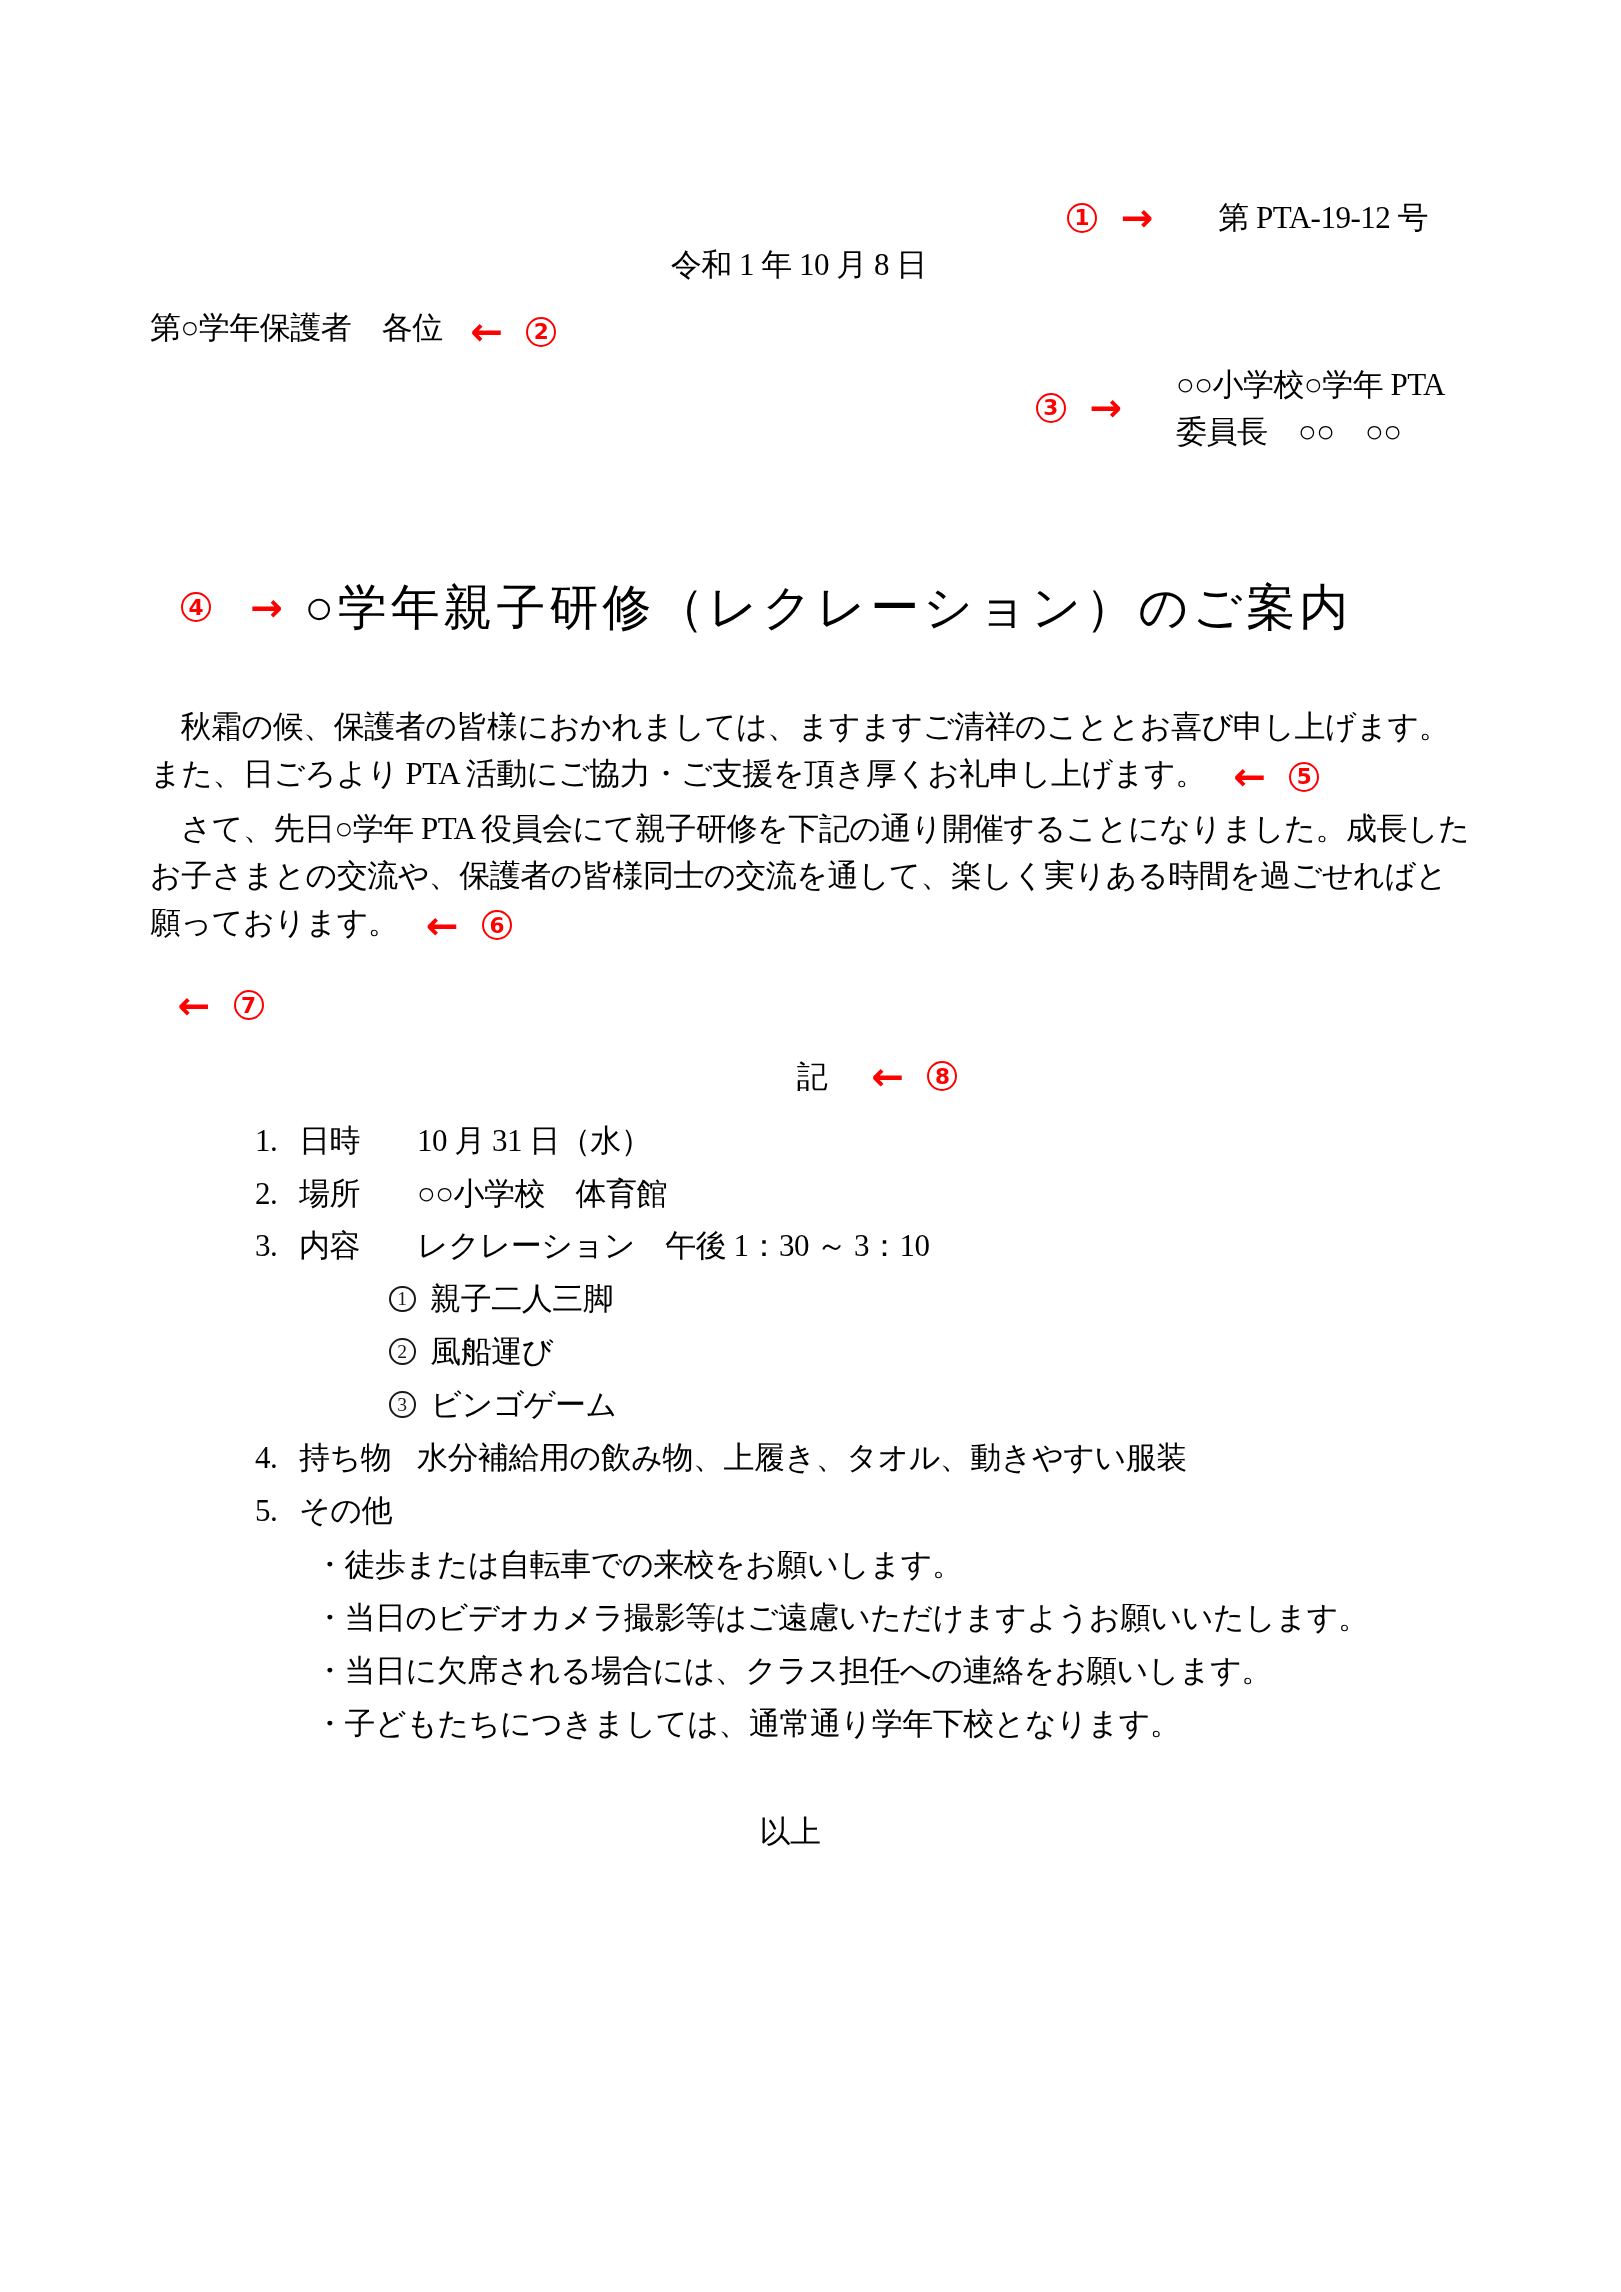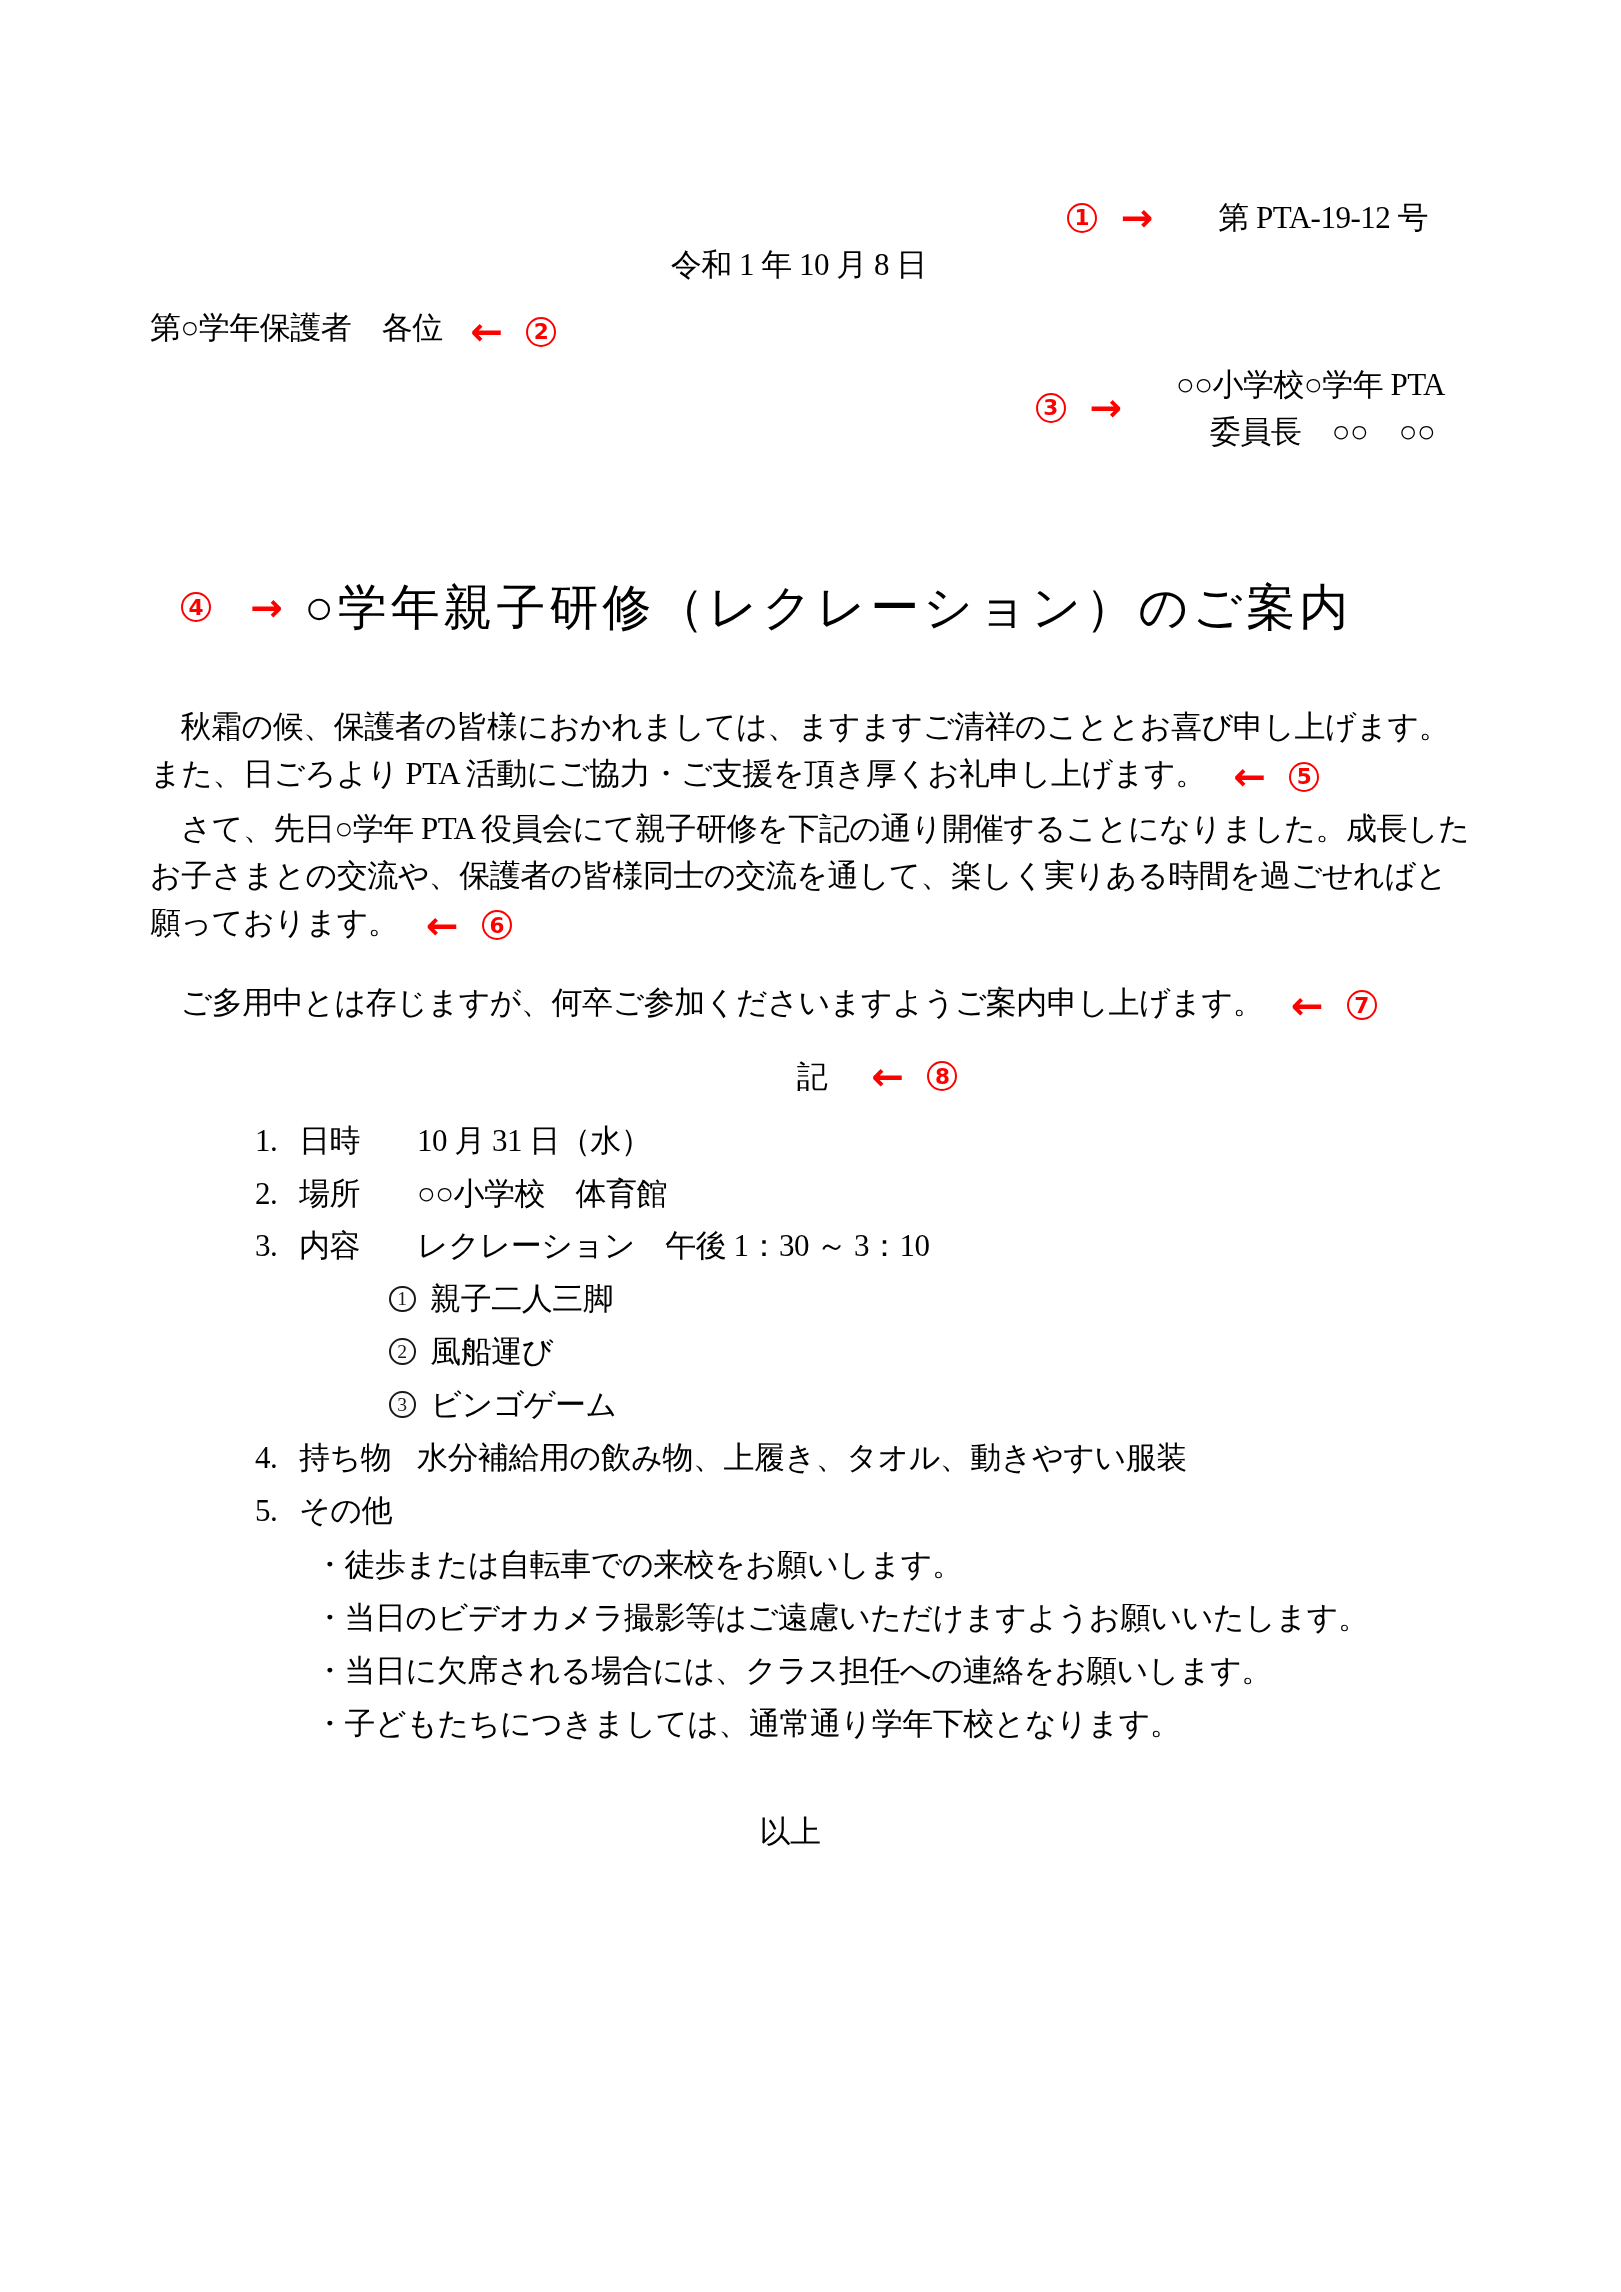--- a/index.html
+++ b/index.html
@@ -51,21 +51,21 @@
   }
   .addressee-row {
     margin-top: 16px; height: 47px;
     display: flex; align-items: flex-end;
   }
   .sender-block {
     display: flex; justify-content: flex-end; align-items: center;
     margin-top: 9.8px;
   }
   .sender-block .anno { margin-right: 54px; }
-  .sender-lines { text-align: right; padding-right: 29px; }
+  .sender-lines { padding-right: 29px; }
   .sender-lines > div { height: 47px; line-height: 47px; }
   .sender-line2 { padding-right: 9.8px; }
 
   
   .title-row {
     margin-top: 118px; padding-left: 31px;
     display: flex; align-items: center;
     height: 69px;
   }
   .title-row .anno { gap: 39px; margin-right: 21.6px; }
@@ -157,21 +157,21 @@
   <p class="para para-1 txt"><span>　秋霜の候、保護者の皆様におかれましては、ますますご清祥のこととお喜び申し上げます。また、日ごろより PTA 活動にご協力・ご支援を頂き厚くお礼申し上げます。</span><span class="anno anno-inline">
         <span class="arrow">←</span>
         <span class="num">5</span>
       </span></p>
 
   <p class="para para-2 txt"><span>　さて、先日○学年 PTA 役員会にて親子研修を下記の通り開催することになりました。成長したお子さまとの交流や、保護者の皆様同士の交流を通して、楽しく実りある時間を過ごせればと願っております。</span><span class="anno anno-inline">
         <span class="arrow">←</span>
         <span class="num">6</span>
       </span></p>
 
-  <p class="para para-3 txt"><span>　ご多用中とは存じますが、何卒ご参加くださいますようご案内申し上げます。</span><span class="anno anno-inline">
+  <p class="para para-3 txt"><span class="anno anno-inline">
         <span class="arrow">←</span>
         <span class="num">7</span>
       </span></p>
 
   <div class="ki-row txt">
     <span class="ki">記</span><span class="anno">
         <span class="arrow">←</span>
         <span class="num">8</span>
       </span>
   </div>

